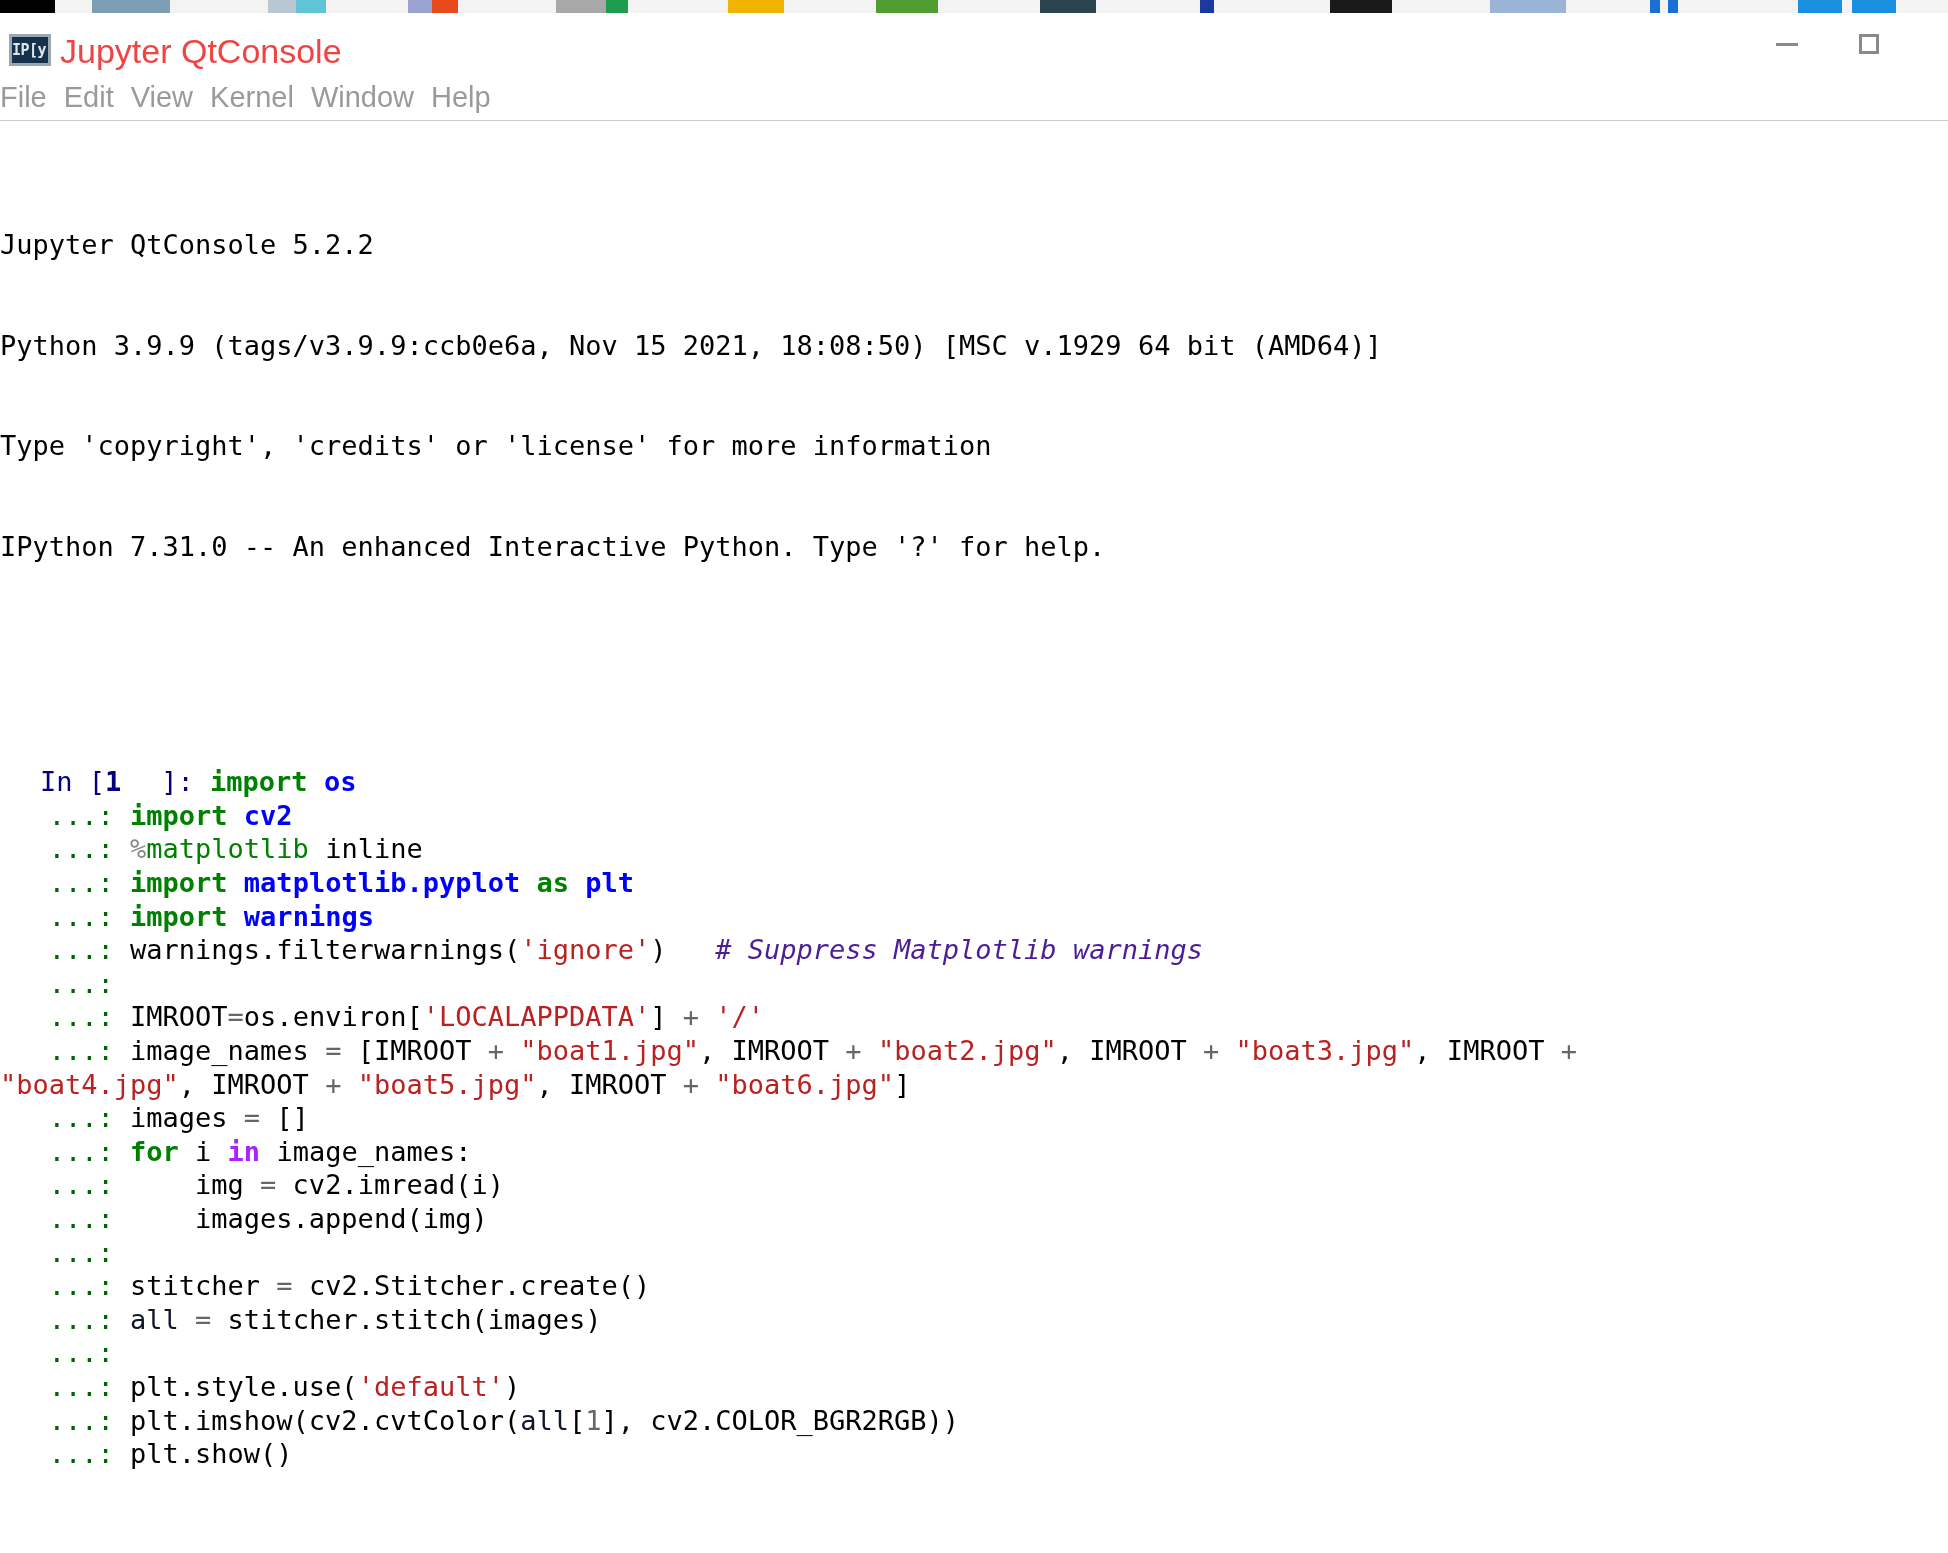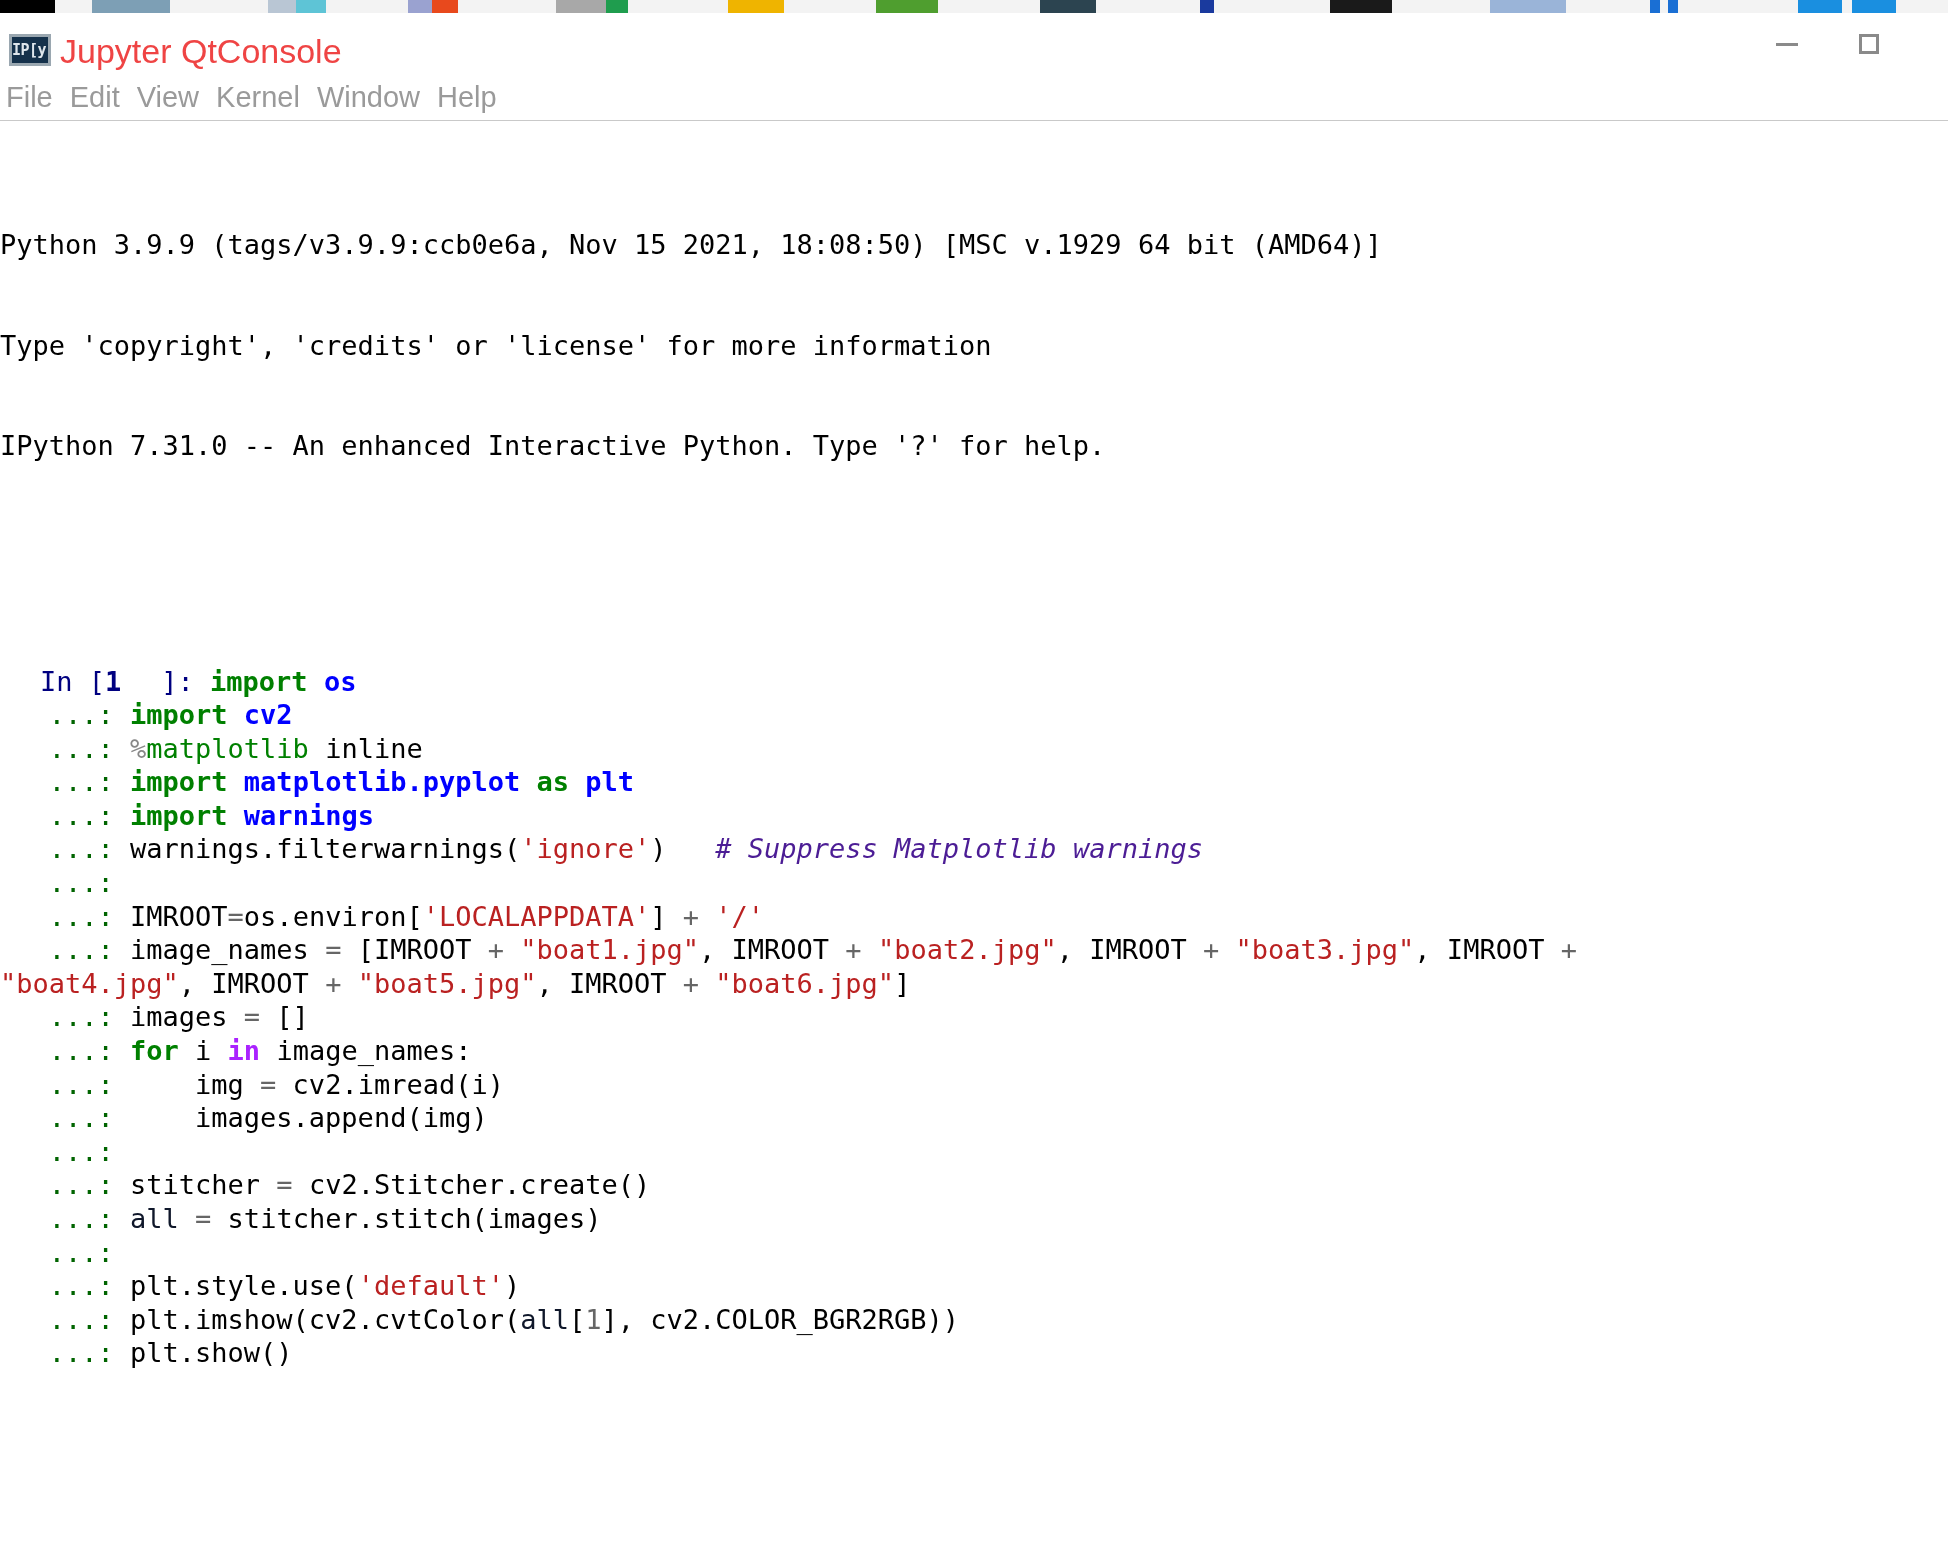--- a/index.html
+++ b/index.html
@@ -66,21 +66,21 @@
   }
   #btn-maximize .glyph {
     width: 20px; height: 20px; border: 3px solid #8a8a8a;
     box-sizing: border-box; display: block;
   }
 
   
   #menu-bar {
     position: relative;
     height: 46px;
-    padding-left: 6px;
+    padding-left: 0;
     border-bottom: 1px solid #c9c9c9;
     display: flex; align-items: center;
     box-sizing: border-box;
   }
   #menu-bar .menu-item {
     font-family: "Liberation Sans", sans-serif;
     font-size: 29px;
     color: #9a9a9a;
     margin-right: 17px;
     white-space: nowrap;
@@ -156,20 +156,21 @@
       <span class="menu-item">File</span>
       <span class="menu-item">Edit</span>
       <span class="menu-item">View</span>
       <span class="menu-item">Kernel</span>
       <span class="menu-item">Window</span>
       <span class="menu-item">Help</span>
     </div>
 
   <div id="console-area">
 
+    <div class="cline">Jupyter QtConsole 5.2.2</div>
     <div class="cline">Python 3.9.9 (tags/v3.9.9:ccb0e6a, Nov 15 2021, 18:08:50) [MSC v.1929 64 bit (AMD64)]</div>
     <div class="cline">Type 'copyright', 'credits' or 'license' for more information</div>
     <div class="cline">IPython 7.31.0 -- An enhanced Interactive Python. Type '?' for help.</div>
     <div class="blank"></div>
 
     <div id="cell-1-lines"><div class="cline"><span class="tok-prompt-in">In [</span><span class="tok-prompt-num">1</span><span class="tok-prompt-in">]: </span><span class="tok-kw">import</span><span class="tok-plain"> </span><span class="tok-ns">os</span></div><div class="cline"><span class="tok-prompt-cont">   ...: </span><span class="tok-kw">import</span><span class="tok-plain"> </span><span class="tok-ns">cv2</span></div><div class="cline"><span class="tok-prompt-cont">   ...: </span><span class="tok-magic-pct">%</span><span class="tok-magic">matplotlib</span><span class="tok-plain"> inline</span></div><div class="cline"><span class="tok-prompt-cont">   ...: </span><span class="tok-kw">import</span><span class="tok-plain"> </span><span class="tok-ns">matplotlib.pyplot</span><span class="tok-plain"> </span><span class="tok-kw">as</span><span class="tok-plain"> </span><span class="tok-ns">plt</span></div><div class="cline"><span class="tok-prompt-cont">   ...: </span><span class="tok-kw">import</span><span class="tok-plain"> </span><span class="tok-ns">warnings</span></div><div class="cline"><span class="tok-prompt-cont">   ...: </span><span class="tok-plain">warnings.filterwarnings(</span><span class="tok-str">'ignore'</span><span class="tok-plain">)   </span><span class="tok-comment"># Suppress Matplotlib warnings</span></div><div class="cline"><span class="tok-prompt-cont">   ...: </span></div><div class="cline"><span class="tok-prompt-cont">   ...: </span><span class="tok-plain">IMROOT</span><span class="tok-op">=</span><span class="tok-plain">os.environ[</span><span class="tok-str">'LOCALAPPDATA'</span><span class="tok-plain">] </span><span class="tok-op">+</span><span class="tok-plain"> </span><span class="tok-str">'/'</span></div><div class="cline" style="overflow: hidden; height: 33.6px; width: 1948px;"><span class="tok-prompt-cont">   ...: </span><span class="tok-plain">image_names </span><span class="tok-op">=</span><span class="tok-plain"> [IMROOT </span><span class="tok-op">+</span><span class="tok-plain"> </span><span class="tok-str">"boat1.jpg"</span><span class="tok-plain">, IMROOT </span><span class="tok-op">+</span><span class="tok-plain"> </span><span class="tok-str">"boat2.jpg"</span><span class="tok-plain">, IMROOT </span><span class="tok-op">+</span><span class="tok-plain"> </span><span class="tok-str">"boat3.jpg"</span><span class="tok-plain">, IMROOT </span><span class="tok-op">+</span><span class="tok-plain"> </span></div><div class="cline"><span class="tok-str">"boat4.jpg"</span><span class="tok-plain">, IMROOT </span><span class="tok-op">+</span><span class="tok-plain"> </span><span class="tok-str">"boat5.jpg"</span><span class="tok-plain">, IMROOT </span><span class="tok-op">+</span><span class="tok-plain"> </span><span class="tok-str">"boat6.jpg"</span><span class="tok-plain">]</span></div><div class="cline"><span class="tok-prompt-cont">   ...: </span><span class="tok-plain">images </span><span class="tok-op">=</span><span class="tok-plain"> []</span></div><div class="cline"><span class="tok-prompt-cont">   ...: </span><span class="tok-kw">for</span><span class="tok-plain"> i </span><span class="tok-op-word">in</span><span class="tok-plain"> image_names:</span></div><div class="cline"><span class="tok-prompt-cont">   ...: </span><span class="tok-plain">    img </span><span class="tok-op">=</span><span class="tok-plain"> cv2.imread(i)</span></div><div class="cline"><span class="tok-prompt-cont">   ...: </span><span class="tok-plain">    images.append(img)</span></div><div class="cline"><span class="tok-prompt-cont">   ...: </span></div><div class="cline"><span class="tok-prompt-cont">   ...: </span><span class="tok-plain">stitcher </span><span class="tok-op">=</span><span class="tok-plain"> cv2.Stitcher.create()</span></div><div class="cline"><span class="tok-prompt-cont">   ...: </span><span class="tok-builtin">all</span><span class="tok-plain"> </span><span class="tok-op">=</span><span class="tok-plain"> stitcher.stitch(images)</span></div><div class="cline"><span class="tok-prompt-cont">   ...: </span></div><div class="cline"><span class="tok-prompt-cont">   ...: </span><span class="tok-plain">plt.style.use(</span><span class="tok-str">'default'</span><span class="tok-plain">)</span></div><div class="cline"><span class="tok-prompt-cont">   ...: </span><span class="tok-plain">plt.imshow(cv2.cvtColor(</span><span class="tok-builtin">all</span><span class="tok-plain">[</span><span class="tok-num">1</span><span class="tok-plain">], cv2.COLOR_BGR2RGB))</span></div><div class="cline"><span class="tok-prompt-cont">   ...: </span><span class="tok-plain">plt.show()</span></div></div>
 
     
     
 

